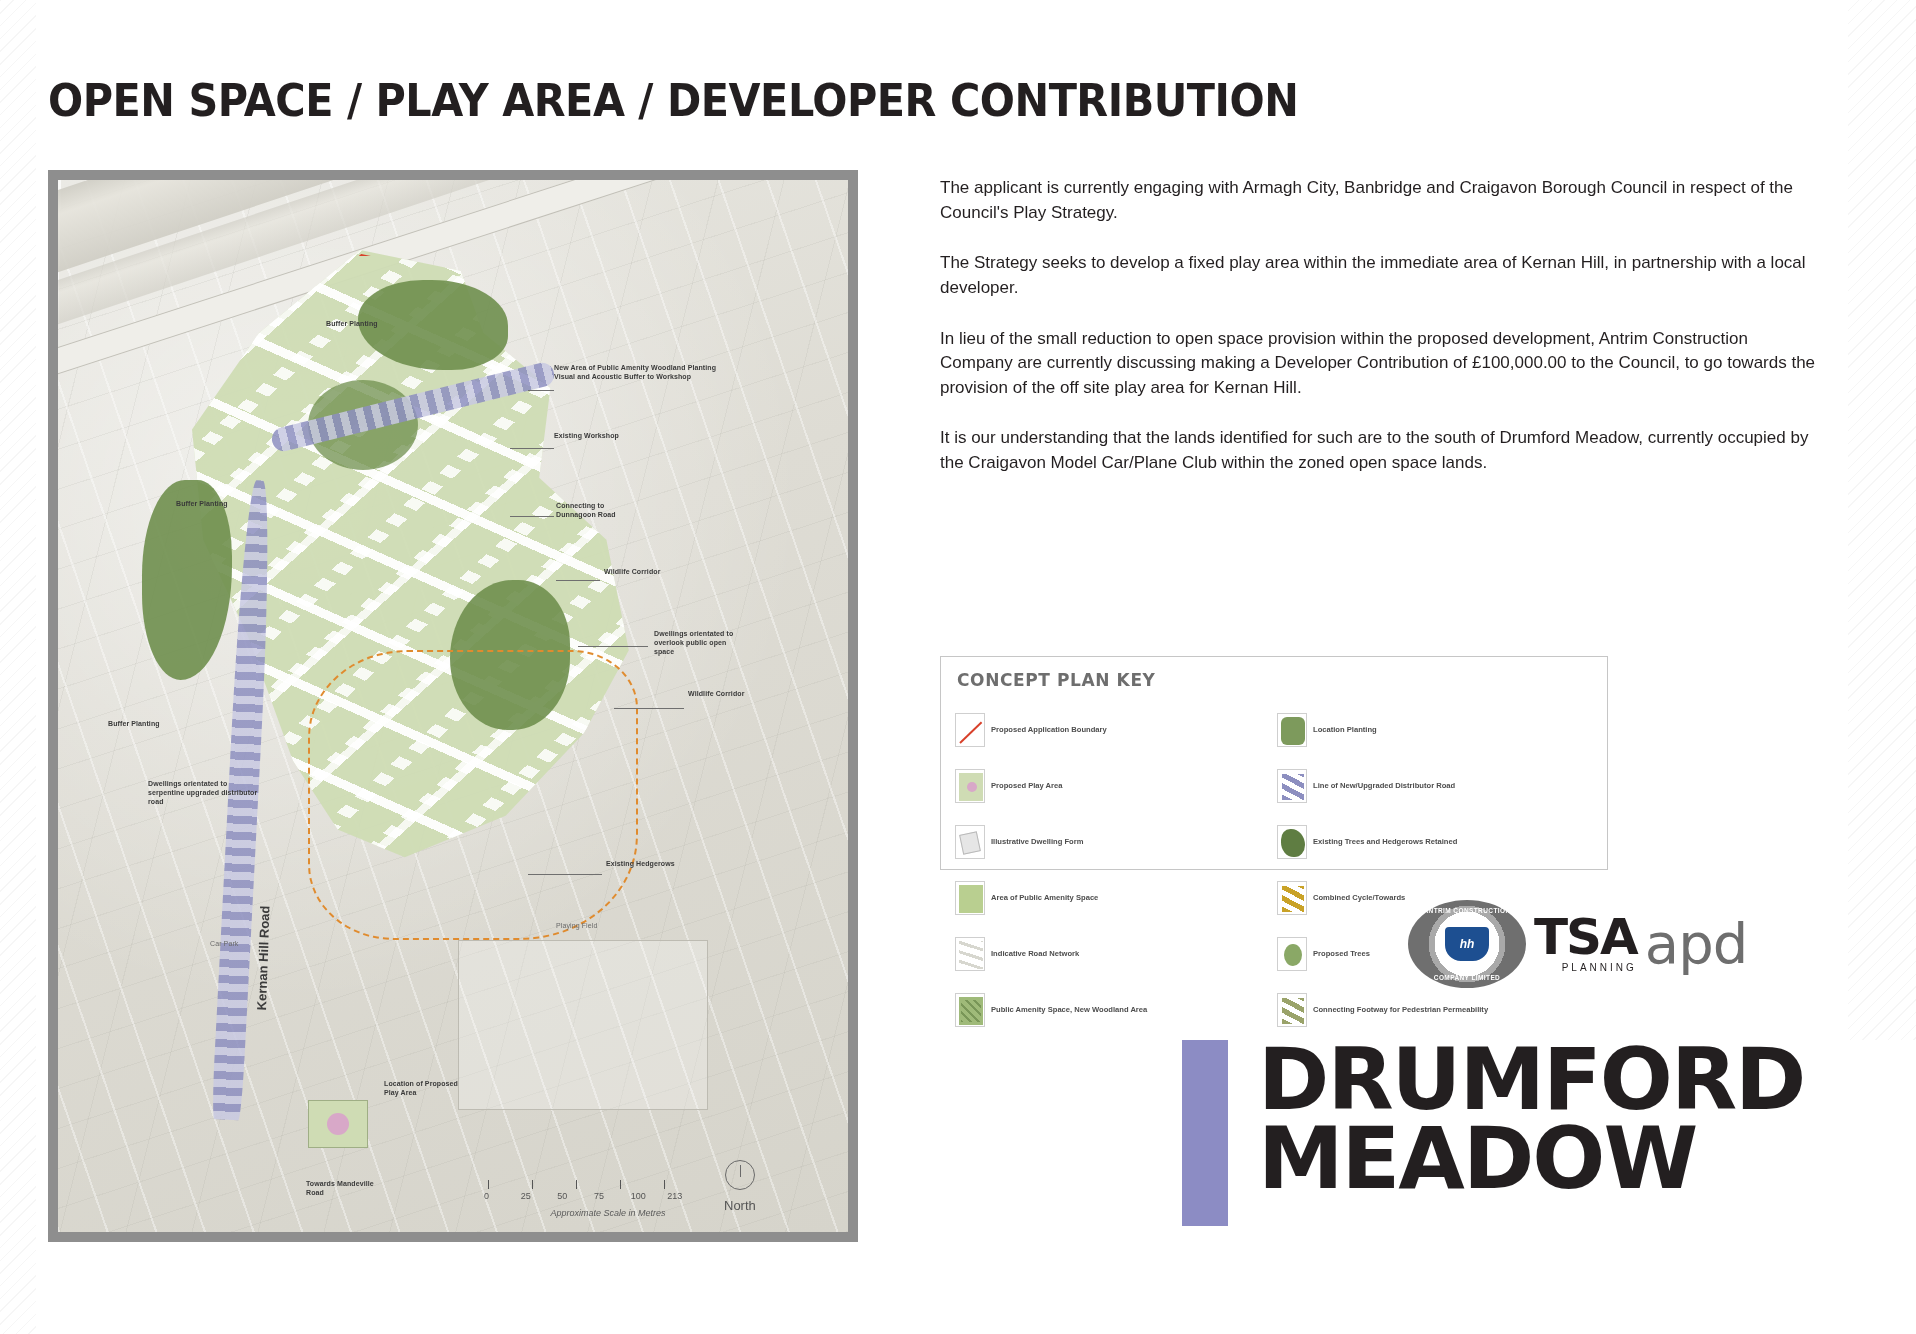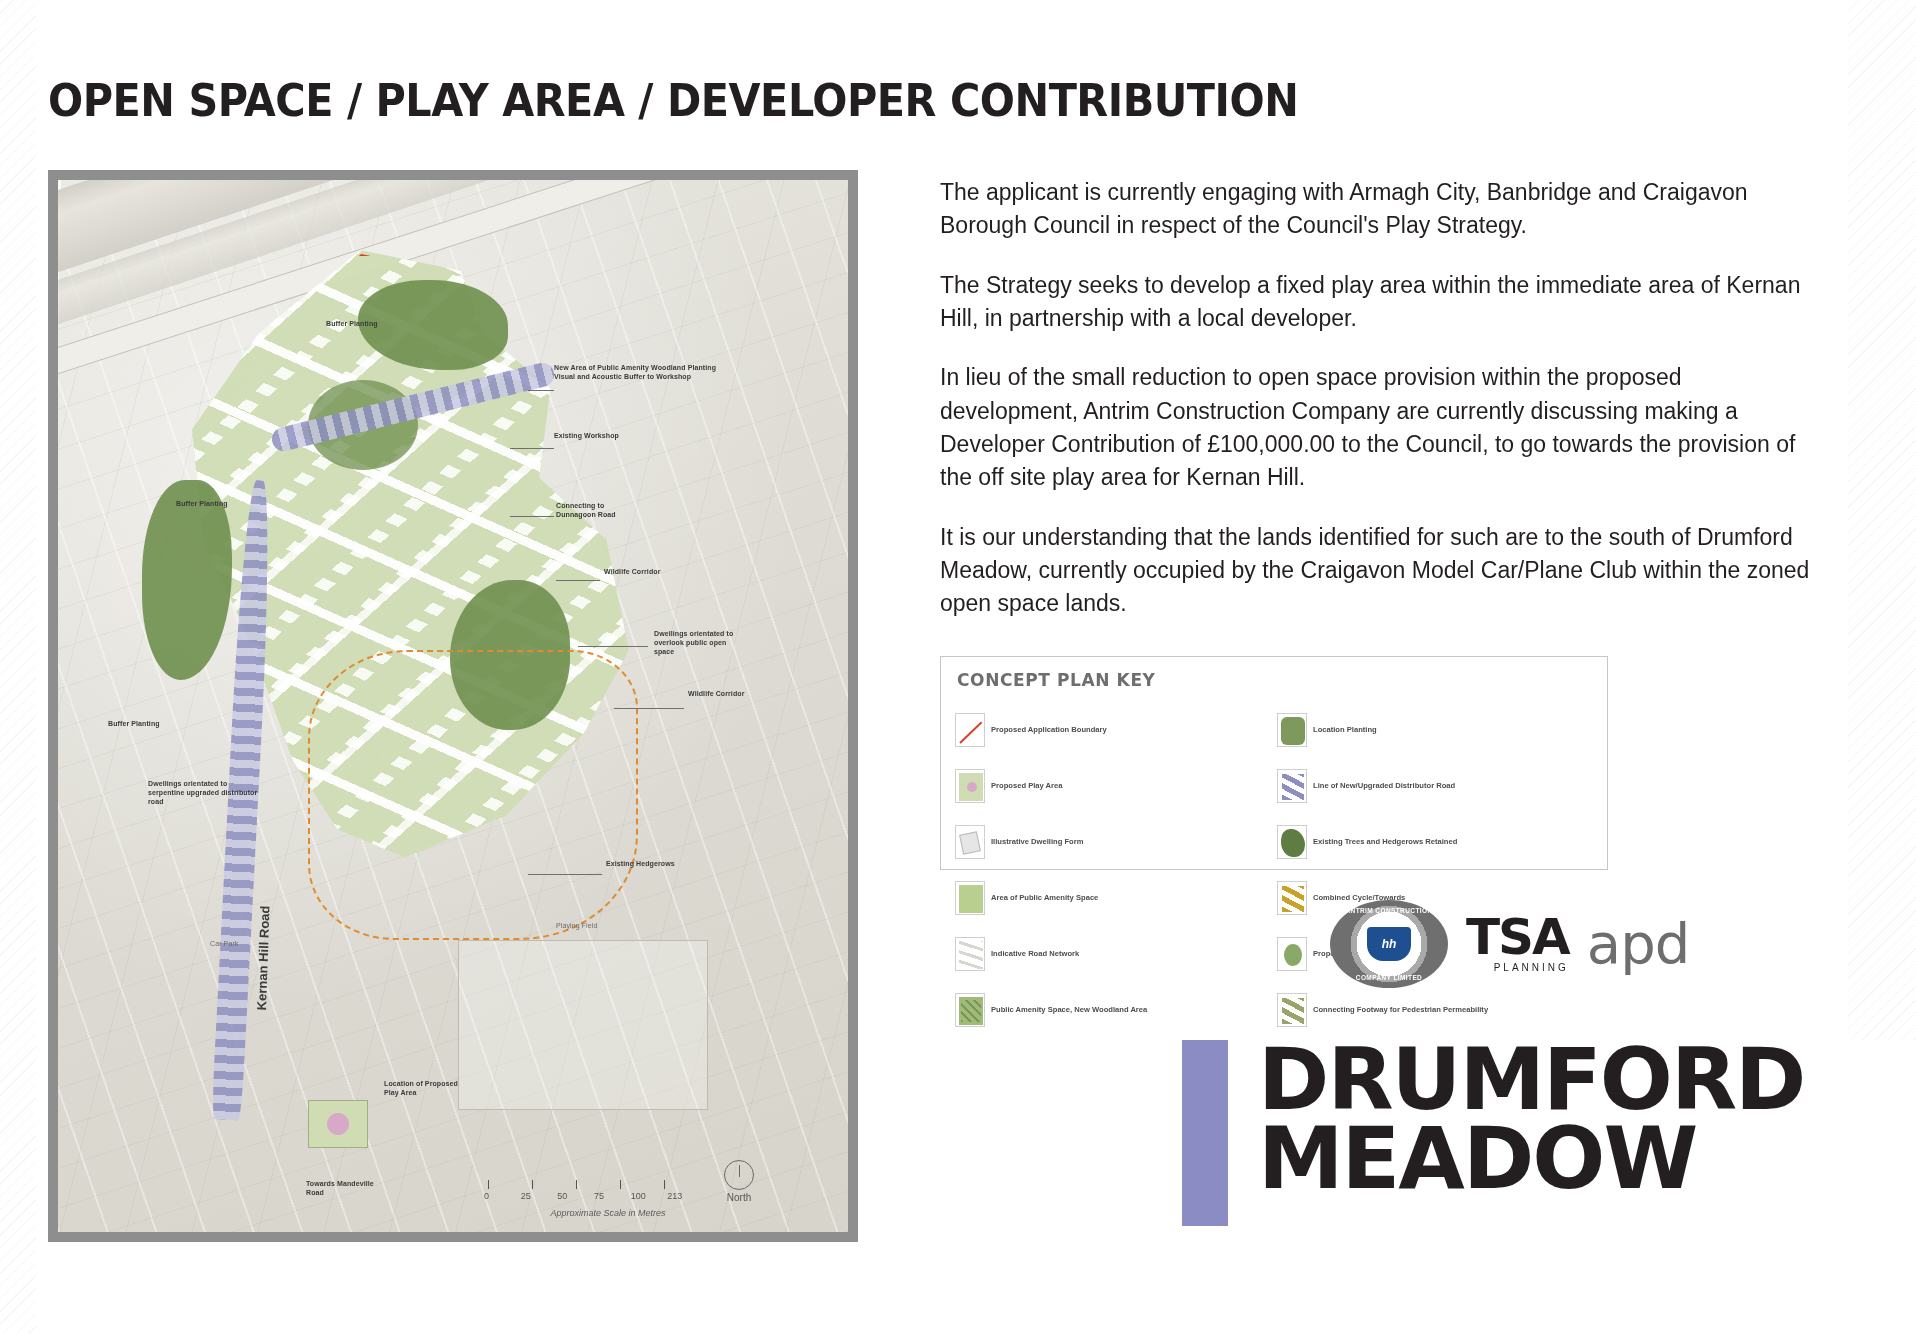--- a/index.html
+++ b/index.html
@@ -243,28 +243,28 @@
     border: 1px solid #6a6a6a;
     border-radius: 50%;
     position: relative;
     margin: 0 auto;
   }
   #compass .ring:after {
     content:"";
     position:absolute; left: 14px; top: 4px;
     width: 1px; height: 12px; background: #6a6a6a;
   }
-  #compass .lbl { font-size: 10px; color: #555; margin-top: 2px; }
+  #compass .lbl { font-size: 13px; color: #555; margin-top: 8px; }
 
   
   #copy {
     position: absolute;
     left: 940px; top: 176px;
     width: 880px;
-    font-size: 23px;
+    font-size: 17px;
     line-height: 1.45;
     color: #231f20;
   }
   #copy p { margin: 0 0 26px 0; }
 
   
   #keybox {
     position: absolute;
     left: 940px; top: 656px;
     width: 668px; height: 214px;
@@ -320,24 +320,24 @@
   .sw-amenity i { left:3px; top:3px; width:24px; height:28px; background:#b9cf90;}
   .sw-woodland i { left:3px; top:3px; width:24px; height:28px; background:#9fba79;}
   .sw-woodland:after { content:""; position:absolute; left:5px; top:6px; width:20px; height:22px; background: repeating-linear-gradient(45deg, rgba(90,120,60,.55) 0 2px, rgba(0,0,0,0) 2px 6px);}
   .sw-distrib i { left:4px; top:4px; width:22px; height:26px; background: repeating-linear-gradient(28deg,#8d8fc0 0 5px,#ffffff 5px 10px);}
   .sw-cycle i { left:4px; top:4px; width:22px; height:26px; background: repeating-linear-gradient(28deg,#c9a227 0 5px,#ffffff 5px 10px);}
   .sw-footway i { left:4px; top:4px; width:22px; height:26px; background: repeating-linear-gradient(28deg,#9aa36a 0 5px,#ffffff 5px 10px);}
 
   
   #logos {
     position: absolute;
-    left: 1330px; top: 900px;
+    left: 1408px; top: 900px;
     display: flex;
     align-items: center;
-    gap: 18px;
+    gap: 8px;
   }
   #acc-logo {
     width: 118px; height: 88px;
     border-radius: 50%;
     background: radial-gradient(circle at 50% 50%, #ffffff 0 44%, #a9a9a9 44% 52%, #6f6f6f 52% 100%);
     position: relative;
     display: flex; align-items: center; justify-content: center;
   }
   #acc-logo .ring-text-top, #acc-logo .ring-text-bot {
     position: absolute;

